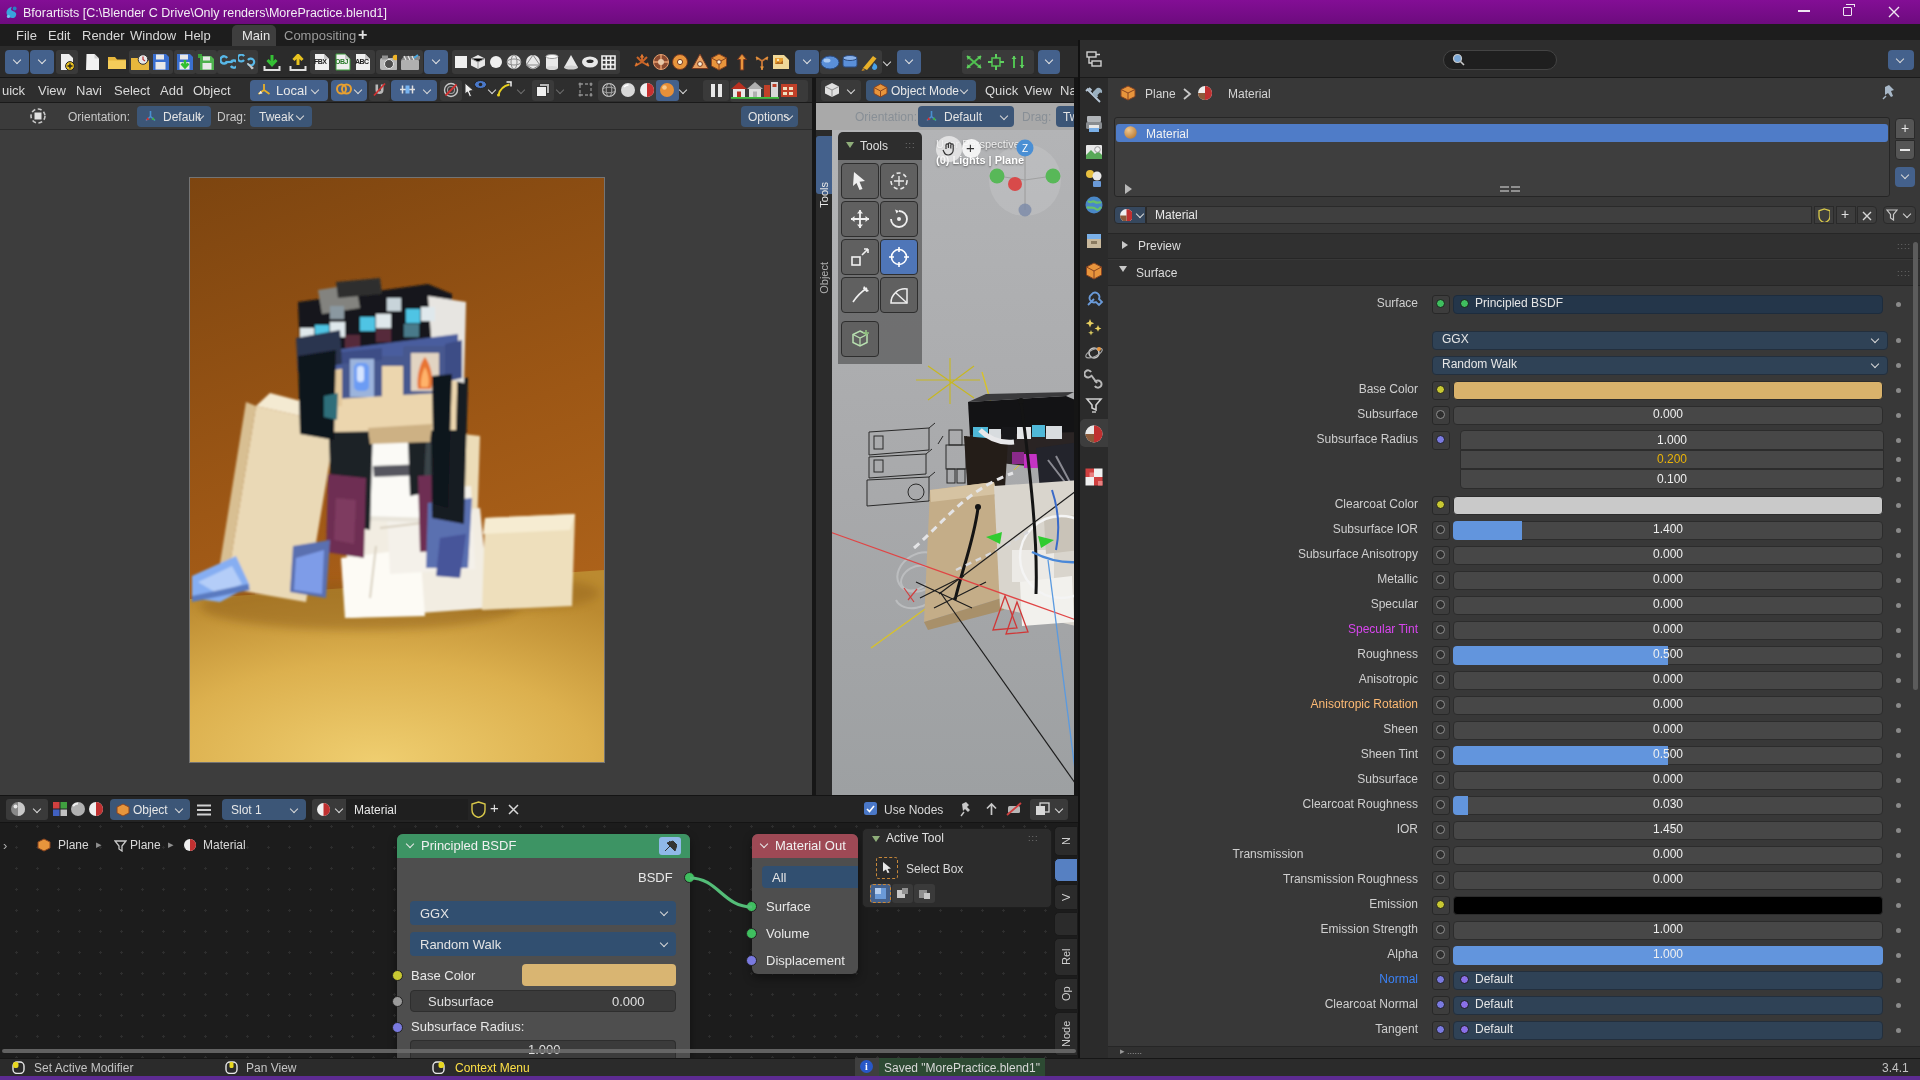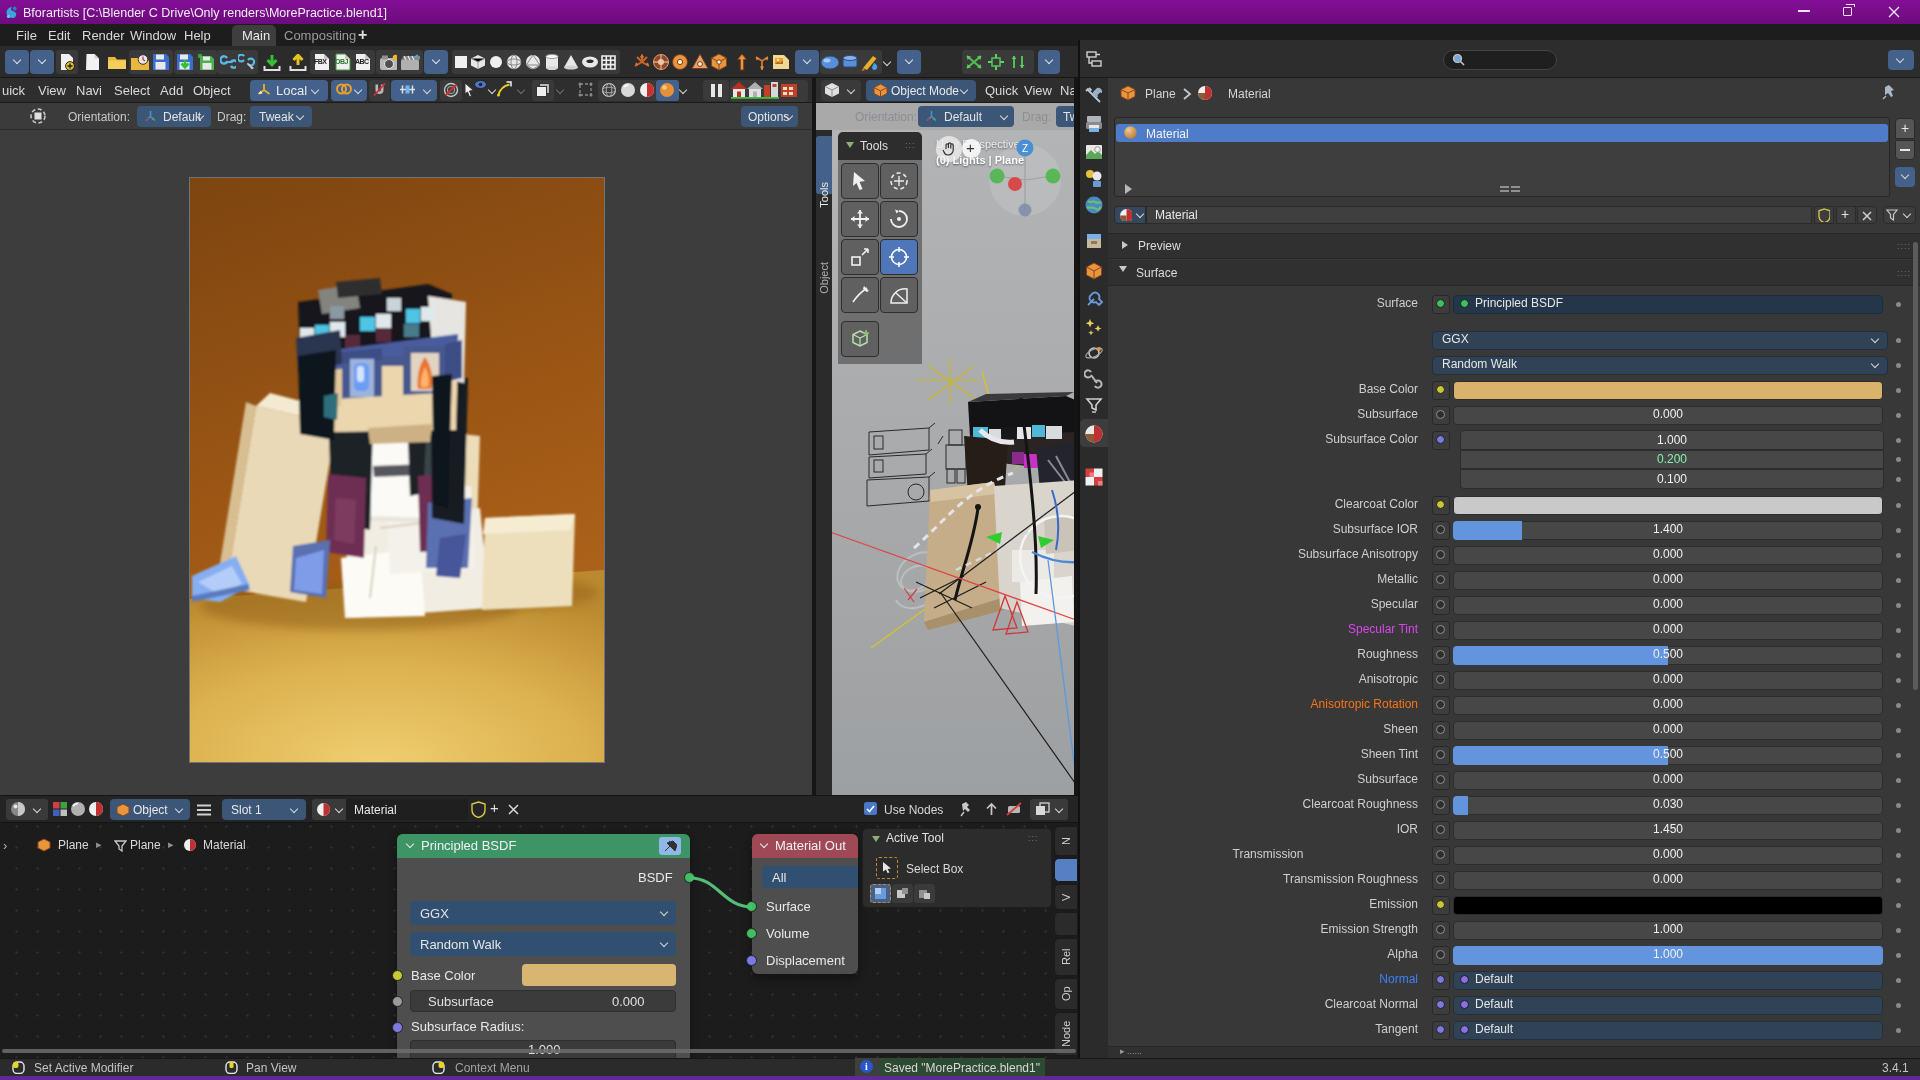--- a/index.html
+++ b/index.html
@@ -865,21 +865,21 @@
 <div class="ab" style="left:34px;top:1061px;color:#c4c4c4;font-size:12px;font-weight:400;white-space:nowrap;">Set Active Modifier</div>
 <svg class="ab" style="left:225px;top:1061px" width="13" height="13" viewBox="0 0 13 13">
       <rect x="1" y="1" width="11" height="11.5" rx="4" fill="none" stroke="#e8e8e8" stroke-width="1.4"></rect>
       <rect x="4.5" y="1" width="4" height="6" rx="1.5" fill="#e8d820"></rect>
     </svg>
 <div class="ab" style="left:246px;top:1061px;color:#c4c4c4;font-size:12px;font-weight:400;white-space:nowrap;">Pan View</div>
 <svg class="ab" style="left:432px;top:1061px" width="13" height="13" viewBox="0 0 13 13">
       <rect x="1" y="1" width="11" height="11.5" rx="4" fill="none" stroke="#e8e8e8" stroke-width="1.4"></rect>
       <rect x="6.5" y="1" width="5.5" height="6" rx="2" fill="#e8d820"></rect>
     </svg>
-<div class="ab" style="left:455px;top:1061px;color:#a3a3a3;font-size:12px;font-weight:400;white-space:nowrap;">Context Menu</div>
+<div class="ab" style="left:455px;top:1061px;color:#fde047;font-size:12px;font-weight:400;white-space:nowrap;">Context Menu</div>
 <div class="ab" style="left:855px;top:1058px;width:24px;height:18px;background:#3f3f3f"></div>
 <div class="ab" style="left:860px;top:1060px;width:13px;height:13px;border-radius:50%;background:#2858c8;color:#fff;font-size:10px;font-weight:700;text-align:center;line-height:13px;font-family:Liberation Serif,serif">i</div>
 <div class="ab" style="left:879px;top:1058px;width:166px;height:18px;background:#2d4a33"></div>
 <div class="ab" style="left:884px;top:1061px;color:#d8d8d8;font-size:12px;font-weight:400;white-space:nowrap;">Saved "MorePractice.blend1"</div>
 <div class="ab" style="left:1882px;top:1061px;color:#c4c4c4;font-size:12px;font-weight:400;white-space:nowrap;">3.4.1</div>
 <div class="ab" style="left:0px;top:1076px;width:1920px;height:4px;background:#5d2b92"></div>
 <div class="ab" style="left:1078px;top:40px;width:2px;height:1018px;background:#111"></div>
 <div class="ab" style="left:1080px;top:40px;width:840px;height:38px;background:#2d2d2d;border-bottom:1px solid #1a1a1a"></div>
 <svg class="ab" style="left:1086.0px;top:50px" width="18" height="18" viewBox="0 0 18 18">
       <rect x="1" y="2" width="9" height="5" fill="none" stroke="#d0d0d0" stroke-width="1.4"></rect>
@@ -1056,28 +1056,28 @@
 <div class="ab" style="left:1432px;top:380.5px;width:18px;height:19px;background:#3d3d3d;border:1px solid #282828;border-radius:3px"></div>
     <div class="ab" style="left:1436px;top:384.5px;width:9px;height:9px;border-radius:50%;background:#c8c832;border:1.5px solid #1e1e1e"></div>
 <div class="ab" style="left:1453px;top:380.5px;width:430px;height:19px;background:#d9b26b;border:1px solid #2c2c2c;border-radius:4px"></div>
 <div class="ab" style="left:1896px;top:387.5px;width:5px;height:5px;border-radius:50%;background:#8a8a8a"></div>
 <div class="ab" style="left:1118px;top:407px;width:300px;text-align:right;color:#cfcfcf;font-size:12px;white-space:nowrap">Subsurface</div>
 <div class="ab" style="left:1432px;top:405.5px;width:18px;height:19px;background:#3d3d3d;border:1px solid #282828;border-radius:3px"></div>
     <div class="ab" style="left:1436px;top:409.5px;width:9px;height:9px;border-radius:50%;background:#2e2e2e;border:1.5px solid #909090"></div>
 <div class="ab" style="left:1453px;top:405.5px;width:430px;height:19px;background:#474747;border:1px solid #2c2c2c;border-radius:4px;overflow:hidden"></div>
     <div class="ab" style="left:1453px;top:407px;width:430px;text-align:center;color:#f0f0f0;font-size:12px">0.000</div>
 <div class="ab" style="left:1896px;top:412.5px;width:5px;height:5px;border-radius:50%;background:#8a8a8a"></div>
-<div class="ab" style="left:1118px;top:432px;width:300px;text-align:right;color:#cfcfcf;font-size:12px;white-space:nowrap">Subsurface Color</div>
+<div class="ab" style="left:1118px;top:432px;width:300px;text-align:right;color:#cfcfcf;font-size:12px;white-space:nowrap">Subsurface Radius</div>
 <div class="ab" style="left:1432px;top:430.5px;width:18px;height:19px;background:#3d3d3d;border:1px solid #282828;border-radius:3px"></div>
     <div class="ab" style="left:1436px;top:434.5px;width:9px;height:9px;border-radius:50%;background:#7a7ae0;border:1.5px solid #1e1e1e"></div>
 <div class="ab" style="left:1460px;top:430.25px;width:424px;height:19.5px;background:#474747;border:1px solid #2c2c2c;border-radius:4px 4px 0 0"></div>
 <div class="ab" style="left:1460px;top:432.5px;width:424px;text-align:center;color:#f0f0f0;font-size:12px">1.000</div>
 <div class="ab" style="left:1896px;top:437.5px;width:5px;height:5px;border-radius:50%;background:#8a8a8a"></div>
 <div class="ab" style="left:1460px;top:449.75px;width:424px;height:19.5px;background:#474747;border:1px solid #2c2c2c;border-radius:0"></div>
-<div class="ab" style="left:1460px;top:452.0px;width:424px;text-align:center;color:#86efac;font-size:12px">0.200</div>
+<div class="ab" style="left:1460px;top:452.0px;width:424px;text-align:center;color:#eab308;font-size:12px">0.200</div>
 <div class="ab" style="left:1896px;top:457.0px;width:5px;height:5px;border-radius:50%;background:#8a8a8a"></div>
 <div class="ab" style="left:1460px;top:469.25px;width:424px;height:19.5px;background:#474747;border:1px solid #2c2c2c;border-radius:0 0 4px 4px"></div>
 <div class="ab" style="left:1460px;top:471.5px;width:424px;text-align:center;color:#f0f0f0;font-size:12px">0.100</div>
 <div class="ab" style="left:1896px;top:476.5px;width:5px;height:5px;border-radius:50%;background:#8a8a8a"></div>
 <div class="ab" style="left:1118px;top:497px;width:300px;text-align:right;color:#cfcfcf;font-size:12px;white-space:nowrap">Clearcoat Color</div>
 <div class="ab" style="left:1432px;top:495.5px;width:18px;height:19px;background:#3d3d3d;border:1px solid #282828;border-radius:3px"></div>
     <div class="ab" style="left:1436px;top:499.5px;width:9px;height:9px;border-radius:50%;background:#c8c832;border:1.5px solid #1e1e1e"></div>
 <div class="ab" style="left:1453px;top:495.5px;width:430px;height:19px;background:#c9c9c9;border:1px solid #2c2c2c;border-radius:4px"></div>
 <div class="ab" style="left:1896px;top:502.5px;width:5px;height:5px;border-radius:50%;background:#8a8a8a"></div>
 <div class="ab" style="left:1118px;top:522px;width:300px;text-align:right;color:#cfcfcf;font-size:12px;white-space:nowrap">Subsurface IOR</div>
@@ -1117,21 +1117,21 @@
 <div class="ab" style="left:1453px;top:645.5px;width:430px;height:19px;background:#474747;border:1px solid #2c2c2c;border-radius:4px;overflow:hidden"></div>
     <div class="ab" style="left:1453px;top:645.5px;width:215.0px;height:19px;background:#6295dd;border-radius:4px 0 0 4px"></div>
     <div class="ab" style="left:1453px;top:647px;width:430px;text-align:center;color:#f0f0f0;font-size:12px">0.500</div>
 <div class="ab" style="left:1896px;top:652.5px;width:5px;height:5px;border-radius:50%;background:#8a8a8a"></div>
 <div class="ab" style="left:1118px;top:672px;width:300px;text-align:right;color:#cfcfcf;font-size:12px;white-space:nowrap">Anisotropic</div>
 <div class="ab" style="left:1432px;top:670.5px;width:18px;height:19px;background:#3d3d3d;border:1px solid #282828;border-radius:3px"></div>
     <div class="ab" style="left:1436px;top:674.5px;width:9px;height:9px;border-radius:50%;background:#2e2e2e;border:1.5px solid #909090"></div>
 <div class="ab" style="left:1453px;top:670.5px;width:430px;height:19px;background:#474747;border:1px solid #2c2c2c;border-radius:4px;overflow:hidden"></div>
     <div class="ab" style="left:1453px;top:672px;width:430px;text-align:center;color:#f0f0f0;font-size:12px">0.000</div>
 <div class="ab" style="left:1896px;top:677.5px;width:5px;height:5px;border-radius:50%;background:#8a8a8a"></div>
-<div class="ab" style="left:1118px;top:697px;width:300px;text-align:right;color:#f97316;font-size:12px;white-space:nowrap">Anisotropic Rotation</div>
+<div class="ab" style="left:1118px;top:697px;width:300px;text-align:right;color:#fdba74;font-size:12px;white-space:nowrap">Anisotropic Rotation</div>
 <div class="ab" style="left:1432px;top:695.5px;width:18px;height:19px;background:#3d3d3d;border:1px solid #282828;border-radius:3px"></div>
     <div class="ab" style="left:1436px;top:699.5px;width:9px;height:9px;border-radius:50%;background:#2e2e2e;border:1.5px solid #909090"></div>
 <div class="ab" style="left:1453px;top:695.5px;width:430px;height:19px;background:#474747;border:1px solid #2c2c2c;border-radius:4px;overflow:hidden"></div>
     <div class="ab" style="left:1453px;top:697px;width:430px;text-align:center;color:#f0f0f0;font-size:12px">0.000</div>
 <div class="ab" style="left:1896px;top:702.5px;width:5px;height:5px;border-radius:50%;background:#8a8a8a"></div>
 <div class="ab" style="left:1118px;top:722px;width:300px;text-align:right;color:#cfcfcf;font-size:12px;white-space:nowrap">Sheen</div>
 <div class="ab" style="left:1432px;top:720.5px;width:18px;height:19px;background:#3d3d3d;border:1px solid #282828;border-radius:3px"></div>
     <div class="ab" style="left:1436px;top:724.5px;width:9px;height:9px;border-radius:50%;background:#2e2e2e;border:1.5px solid #909090"></div>
 <div class="ab" style="left:1453px;top:720.5px;width:430px;height:19px;background:#474747;border:1px solid #2c2c2c;border-radius:4px;overflow:hidden"></div>
     <div class="ab" style="left:1453px;top:722px;width:430px;text-align:center;color:#f0f0f0;font-size:12px">0.000</div>

